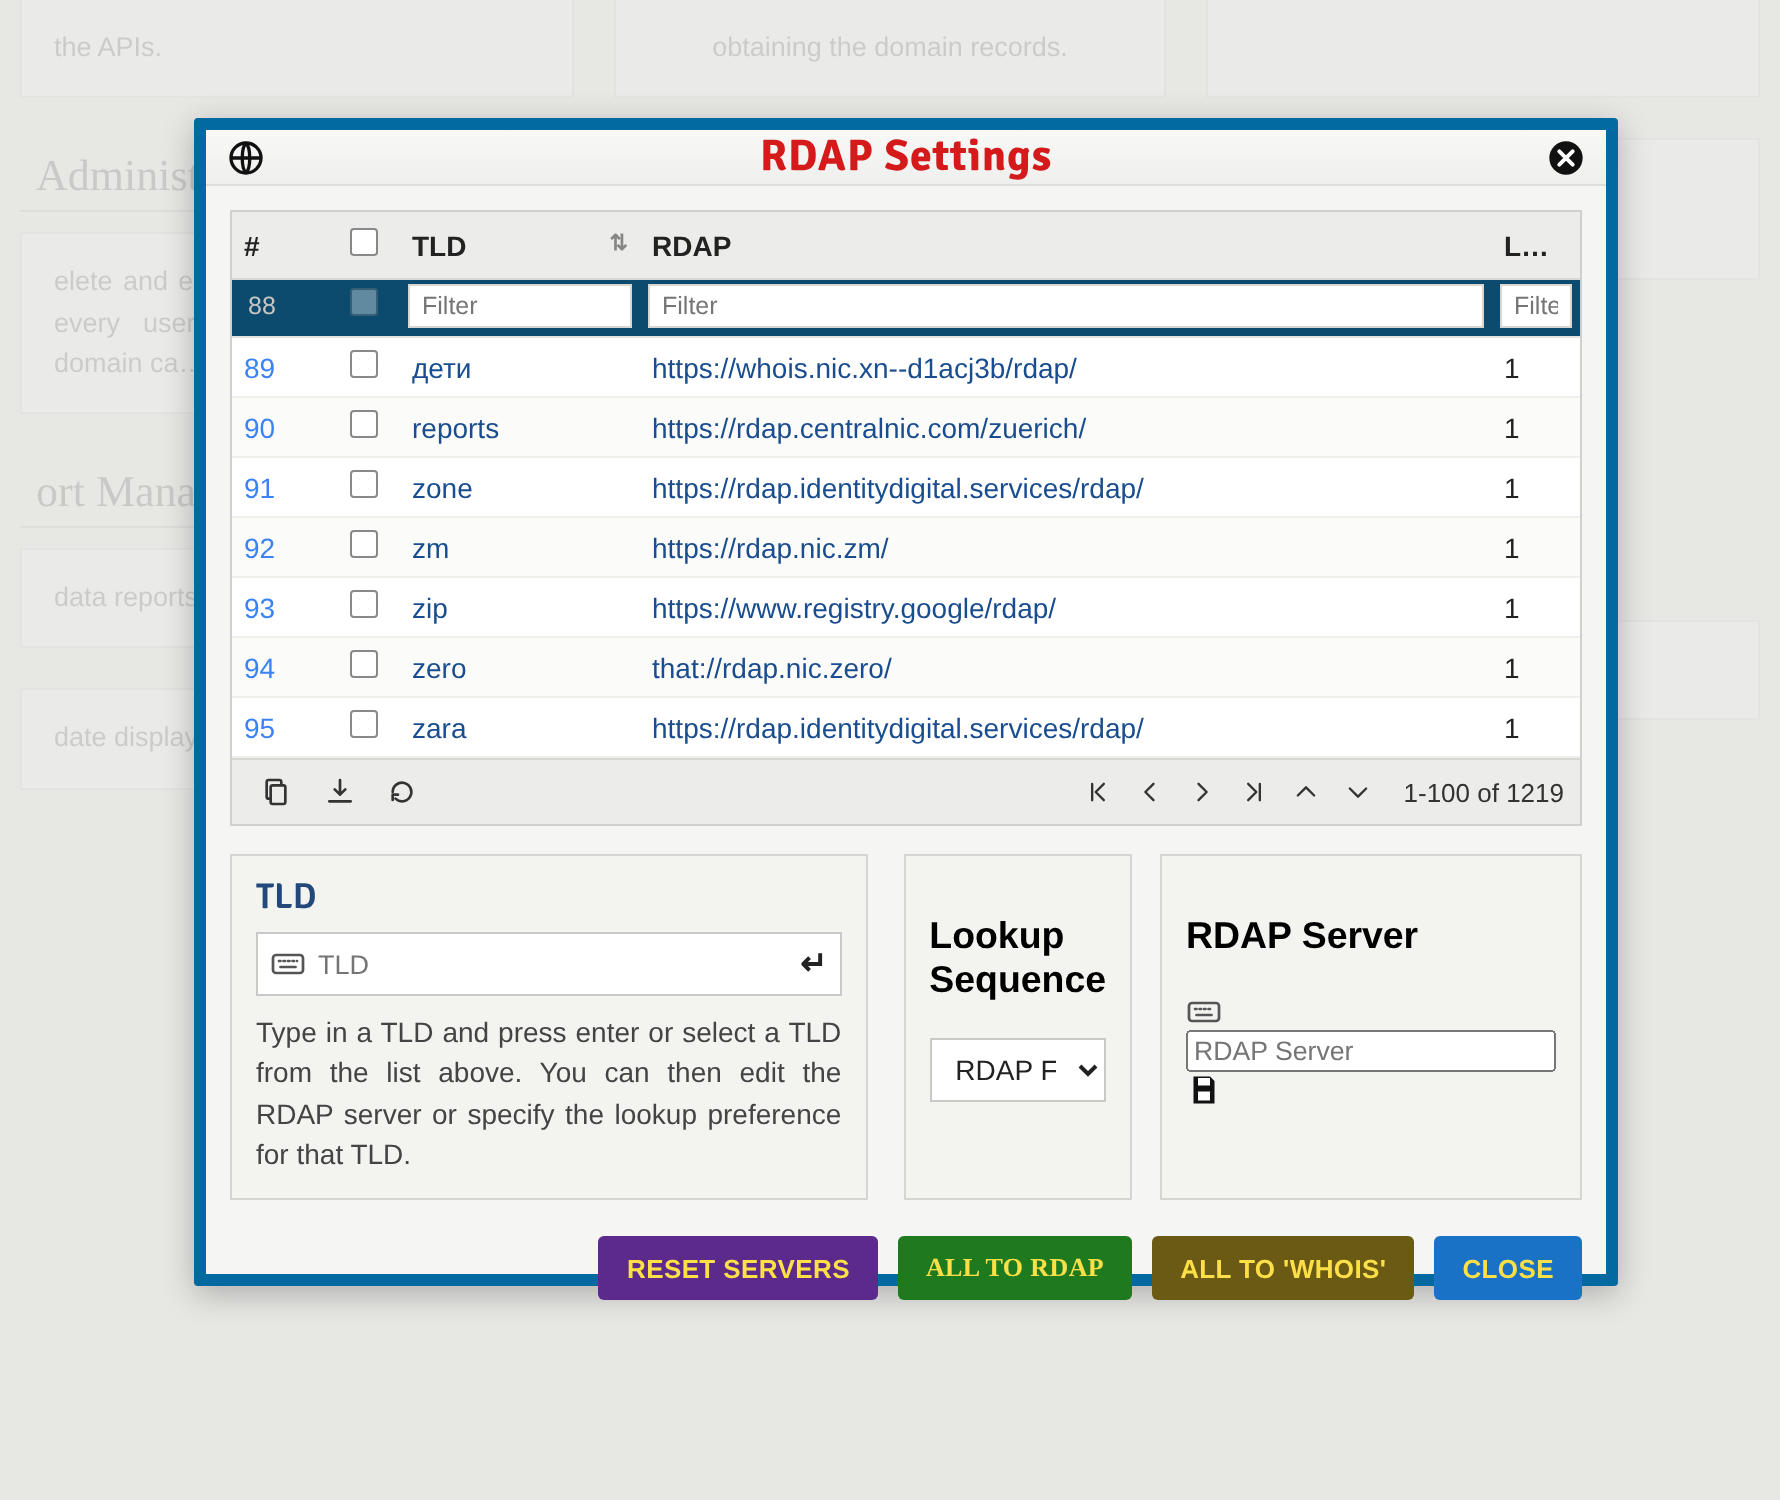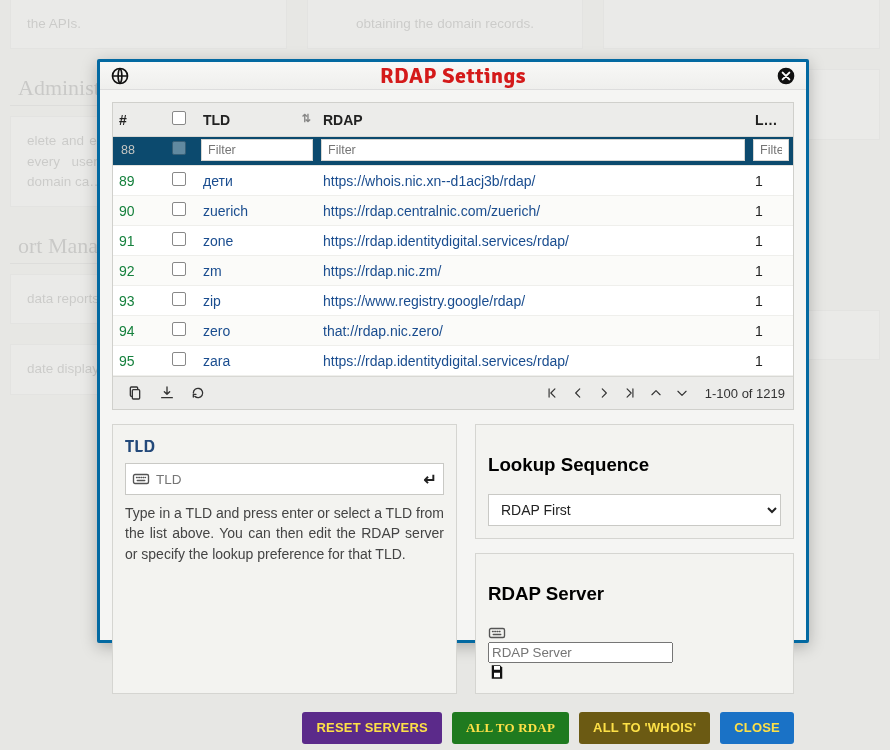--- a/index.html
+++ b/index.html
@@ -16,21 +16,21 @@
   .bg-card {
     background:#fff; border:1px solid #ccc; margin:10px 0; padding:14px 16px;
     color:#333; font-size:13.5px; line-height:1.5;
   }
   .bg-head { font-family: Georgia, serif; font-size:22px; color:#222; font-weight:500; padding:16px 8px 4px 8px; border-bottom:1px solid #aaa; background:#e8e8e4;}
   .overlay-scrim {
     position:absolute; inset:0; background:rgba(230,230,228,0.85);
   }
   .modal {
     position:absolute; left:97px; top:59px; width:712px; height:584px;
-    background:#f5f5f3; border:3px solid #0369a1; border-radius:2px;
+    background:#f5f5f3; border:6px solid #0369a1; border-radius:2px;
     box-shadow: 0 4px 16px rgba(0,0,0,0.25);
     display:flex; flex-direction:column;
   }
   .modal-titlebar {
     height:44px; display:flex; align-items:center; justify-content:center;
     position:relative; border-bottom:1px solid #ddd;
     background:linear-gradient(#f8f8f6,#efefed);
   }
   .modal-titlebar .globe {
     position:absolute; left:10px; top:50%; transform:translateY(-50%);
@@ -66,21 +66,21 @@
   }
   .filter-row input {
     width:100%; border:1px solid #d6d6d2; background:#fff;
     font-size:12.5px; padding:3px 6px; color:#888;
   }
   .tbl tbody tr.data td {
     border-bottom:1px solid #efefec; font-size:14px; padding:6px 6px;
     white-space:nowrap; overflow:hidden; text-overflow:ellipsis;
   }
   .tbl tbody tr.data:nth-child(even) td { background:#fbfbf9; }
-  .tbl td.num { color:#15803d; font-size:13px; }
+  .tbl td.num { color:#3b82f6; font-size:13px; }
   .tbl td.chk { text-align:center; }
   .tbl td.tld { color:#1a4d8f; }
   .tbl td.rdap a { color:#1a4d8f; text-decoration:none; }
   .tbl td.lkp { color:#222; }
   .tbl-toolbar {
     display:flex; align-items:center; justify-content:space-between;
     background:#ececea; border-top:1px solid #d8d8d4; padding:4px 8px;
     font-size:13px; color:#333;gap:20px;
   }
   .tb-left button, .tb-pager button {
@@ -106,21 +106,21 @@
     padding:0 6px; height:32px; margin-bottom:8px;
   }
   .panel .field .kbd, .panel .field .save {
     width:22px; text-align:center; color:#444;
   }
   .panel .field input {
     flex:1; border:none; outline:none; font-size:13.5px; color:#888; background:transparent;
   }
   .panel .field .enter { font-size:16px; font-weight:700; color:#222; }
   .panel p.help { margin:4px 0 0 0; font-size:14px; color:#444; line-height:1.45; text-align:justify; }
-  .panel-right { display:flex; flex-direction:column; gap:14px; }
+  .panel-right { display:flex; flex-direction:row; gap:14px; }
   .subpanel { border:1px solid #d5d5d1; background:#f3f3f0; padding:10px 12px 12px 12px; }
   .select {
     width:100%; height:32px; border:1px solid #c9c9c5; background:#fff;
     font-size:14px; padding:4px 8px; color:#222;
   }
   
   .actions { display:flex; justify-content:flex-end; gap:10px; padding:6px 12px 14px 12px; }
   .btn { border:none; border-radius:3px; color:#fde047; font-weight:700;
     font-size:13px; padding:8px 14px; cursor:pointer; letter-spacing:.2px; }
   .btn.reset   { background:#5b2a8a; }
@@ -206,21 +206,21 @@
             <tr class="data">
               <td class="num">89</td>
               <td class="chk"><span class="chkbx"></span></td>
               <td class="tld">дети</td>
               <td class="rdap"><a href="#">https://whois.nic.xn--d1acj3b/rdap/</a></td>
               <td class="lkp">1</td>
             </tr>
             <tr class="data">
               <td class="num">90</td>
               <td class="chk"><span class="chkbx"></span></td>
-              <td class="tld">zuerich</td>
+              <td class="tld">reports</td>
               <td class="rdap"><a href="#">https://rdap.centralnic.com/zuerich/</a></td>
               <td class="lkp">1</td>
             </tr>
             <tr class="data">
               <td class="num">91</td>
               <td class="chk"><span class="chkbx"></span></td>
               <td class="tld">zone</td>
               <td class="rdap"><a href="#">https://rdap.identitydigital.services/rdap/</a></td>
               <td class="lkp">1</td>
             </tr>

